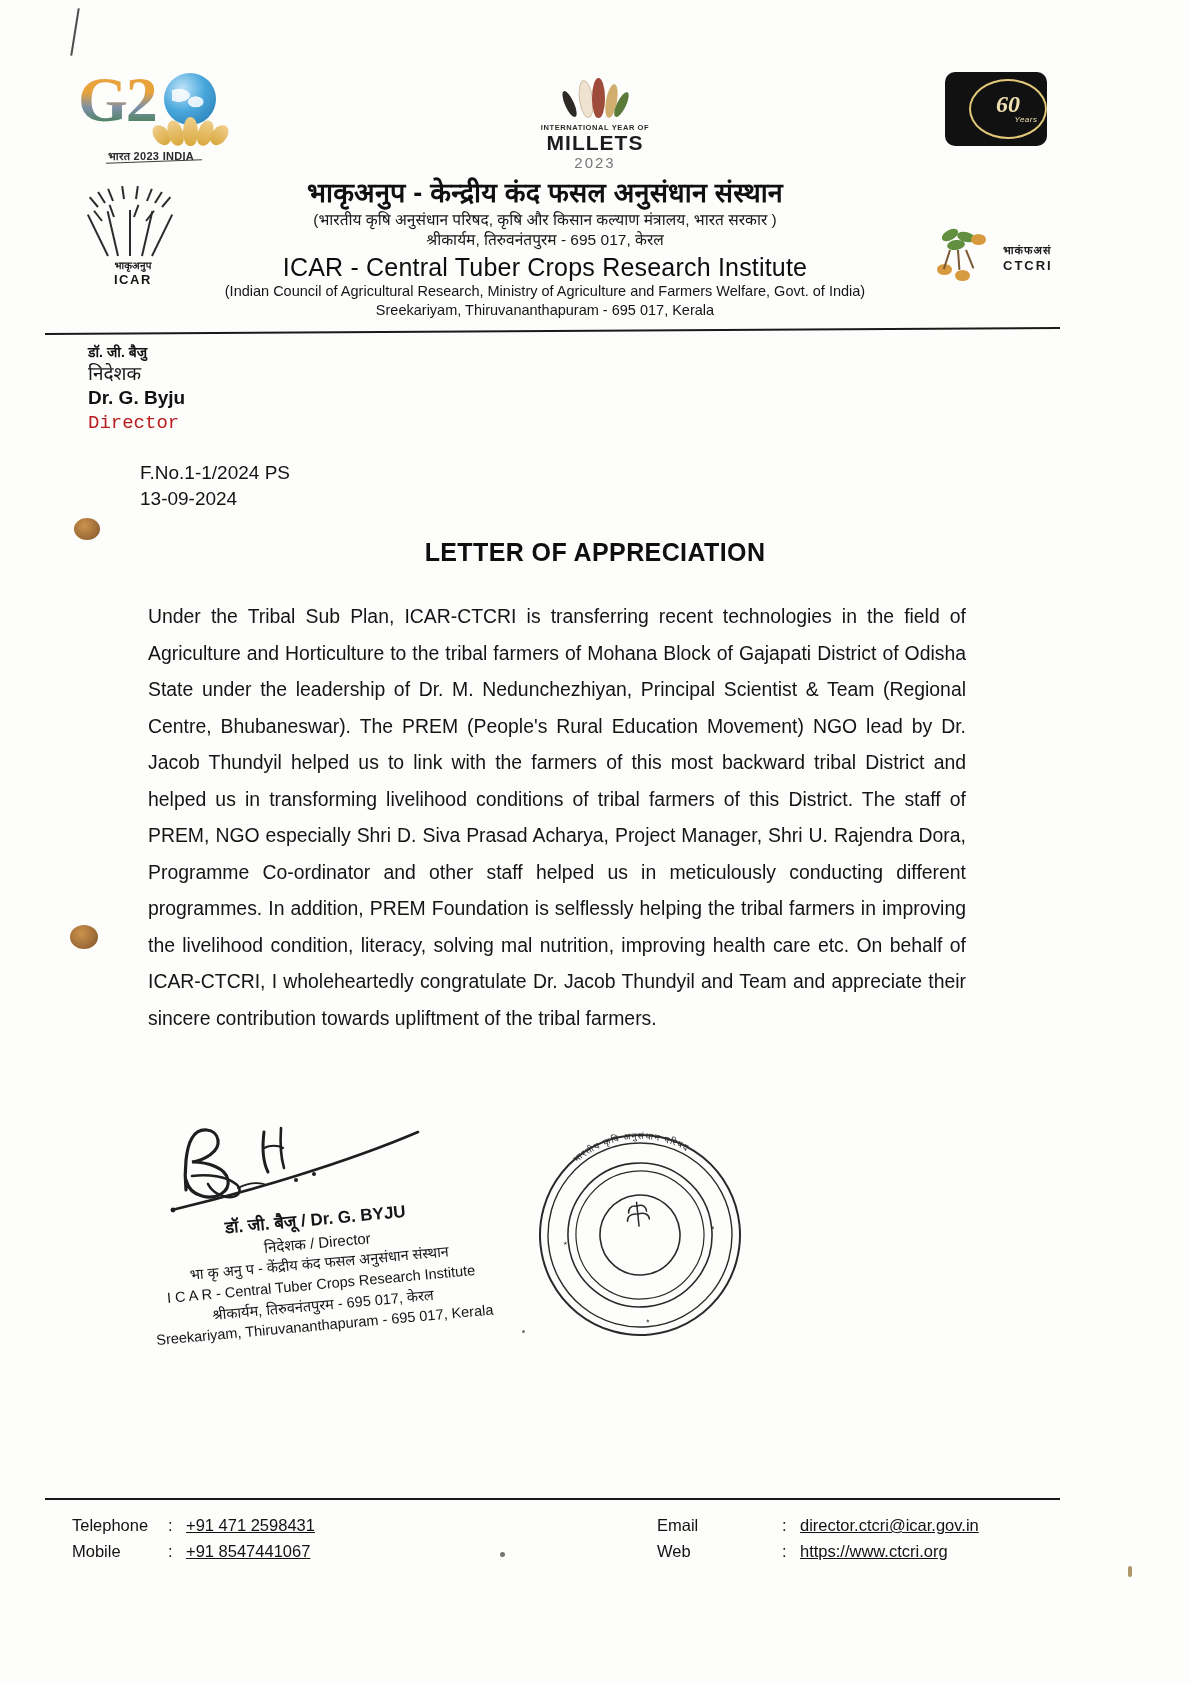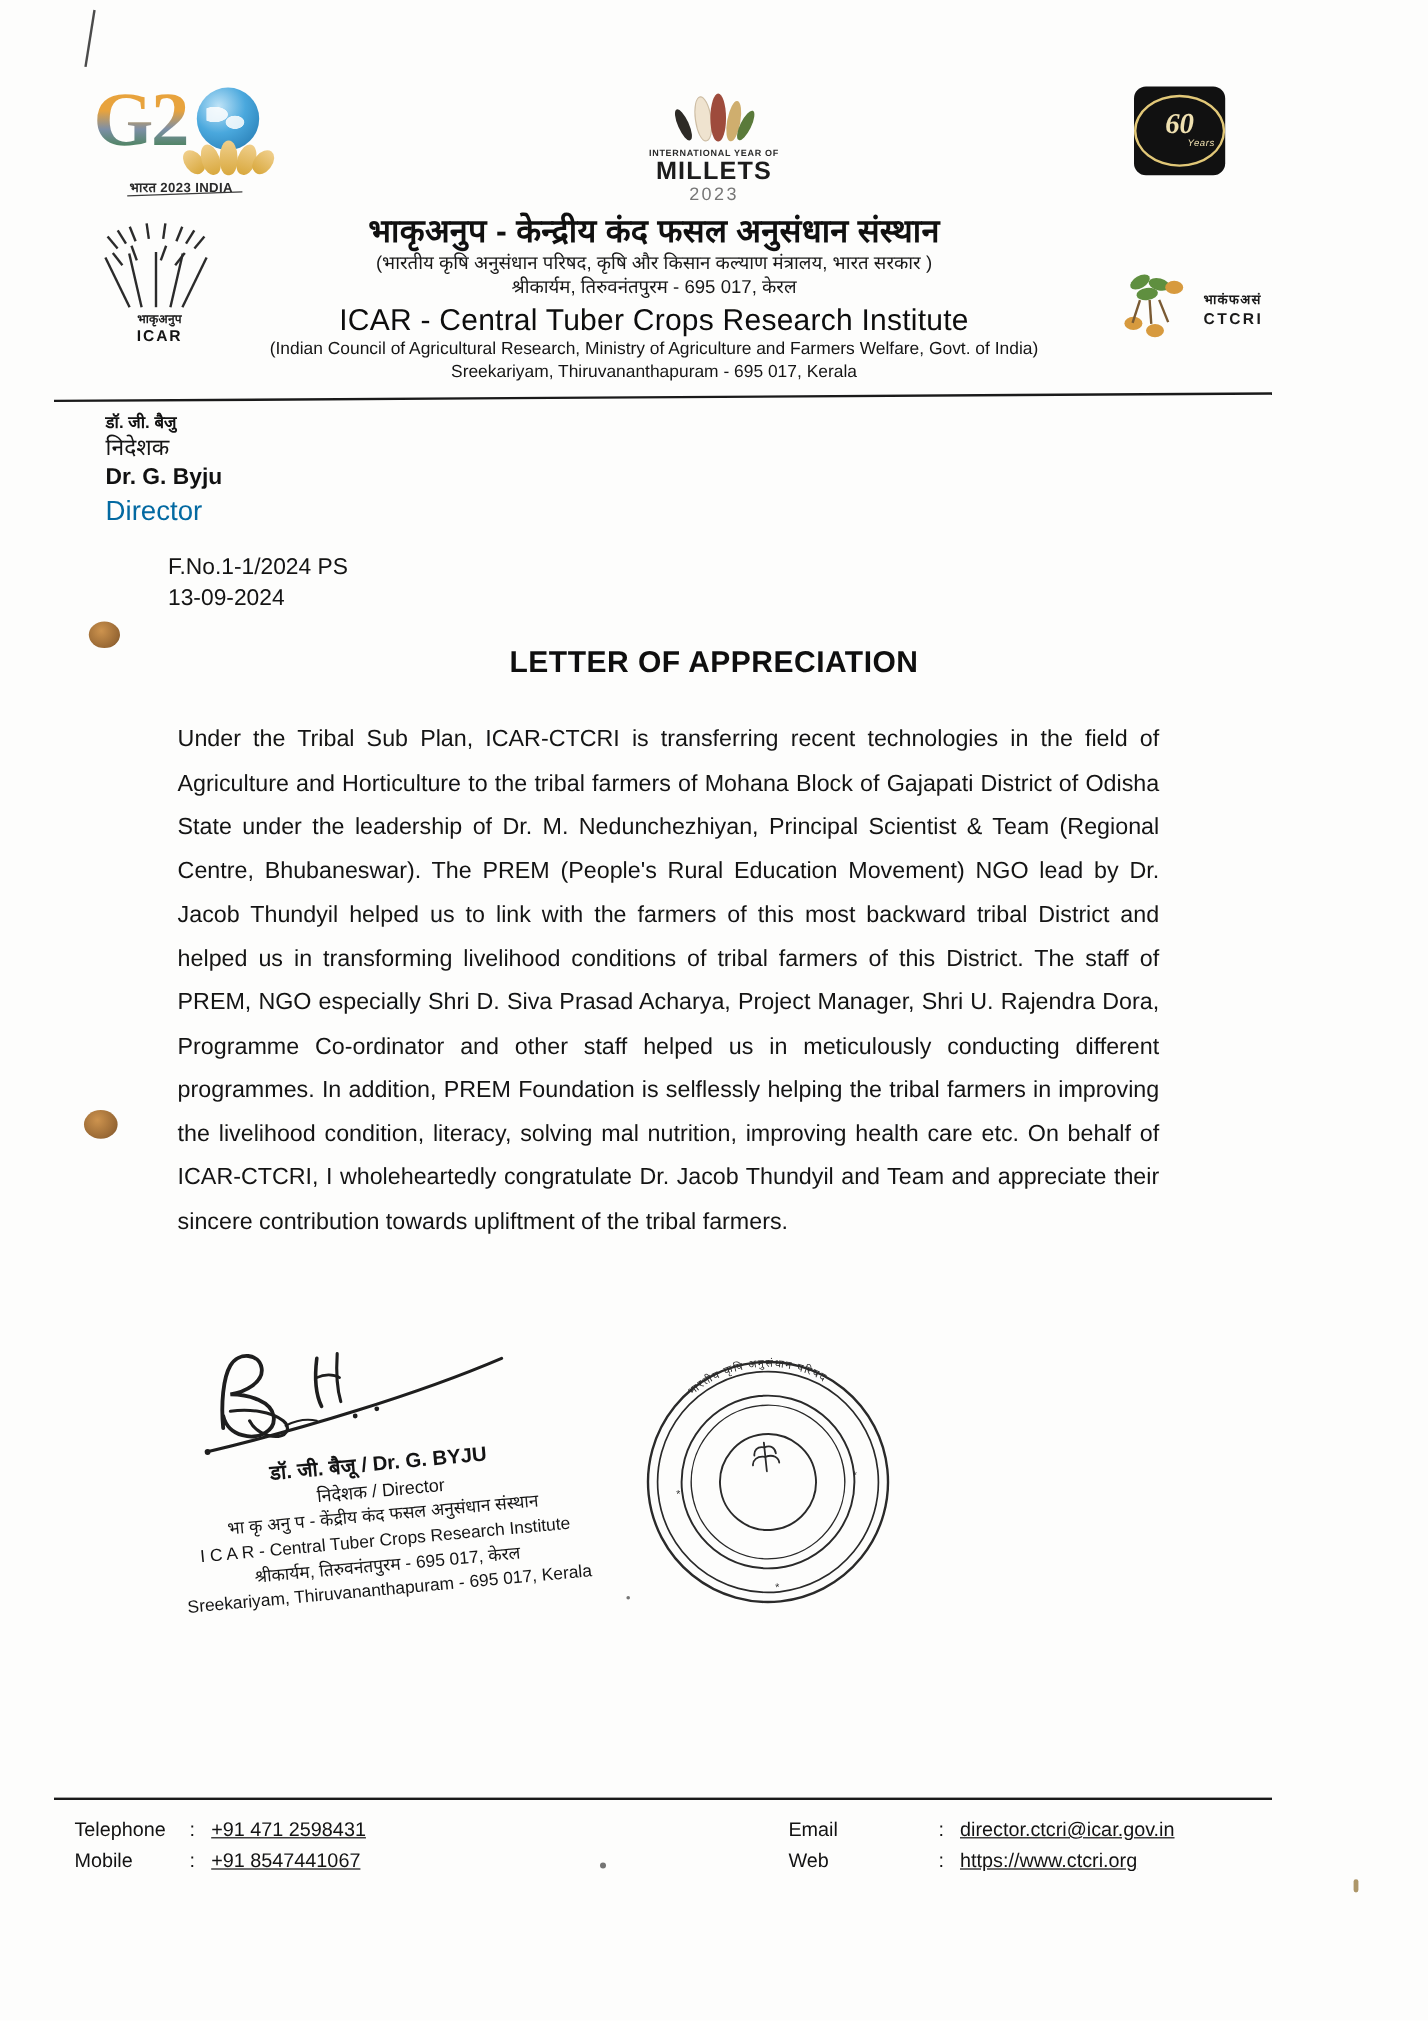--- a/index.html
+++ b/index.html
@@ -154,21 +154,21 @@
     letter-spacing: 2px;
     color: #4a4a4a;
     opacity: .75;
   }
 
   
   .badge60 {
     position: absolute;
     left: 945px;
     top: 14px;
-    width: 76px;
+    width: 102px;
     height: 74px;
     border-radius: 10px;
     background: #111111;
     display: flex;
     align-items: center;
     justify-content: flex-end;
   }
   .badge60-inner {
     width: 74px;
     height: 56px;
@@ -332,21 +332,21 @@
   
   .director {
     position: absolute;
     left: 88px;
     top: 344px;
     line-height: 1.28;
   }
   .dir-hi-name { font-size: 14px; font-weight: bold; color:#121212;}
   .dir-hi-role { font-size: 19px; color:#151515;}
   .dir-en-name { font-size: 19px; font-weight: bold; color:#111111;}
-  .dir-en-role { font-size: 23px; color:#0369a1;}
+  .dir-en-role { font-size: 19px; color:#b91c1c;font-family:Liberation Mono, monospace;}
 
   .ref-block {
     position: absolute;
     left: 140px;
     top: 460px;
     font-size: 19px;
     line-height: 1.38;
     color: #141414;
   }
 
@@ -432,21 +432,21 @@
     top: 1512px;
     width: 1010px;
     font-size: 16.5px;
     color: #121212;
     line-height: 1.58;
   }
   .f-col-left { position: absolute; left: 0; top: 0; width: 400px;}
   .f-col-mid  { position: absolute; left: 595px; top: 0; width: 120px;}
   .f-col-right{ position: absolute; left: 720px; top: 0; width: 290px;}
   .f-row { display: flex; }
-  .f-lab { width: 96px; display: inline-block;}
+  .f-lab { width: 96px; display: inline-block; margin-left: 10px;}
   .f-sep { width: 18px; display: inline-block;}
   .f-val { white-space: nowrap; text-decoration: underline;}
 
   
   .smudge {
     position: absolute;
     border-radius: 50%;
     background: radial-gradient(circle at 40% 35%, #c98a3f 0%, #8e5a22 70%, #5c3a14 100%);
     opacity: .92;
   }

